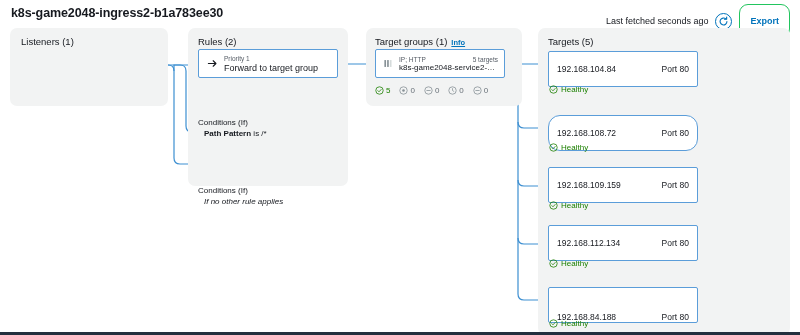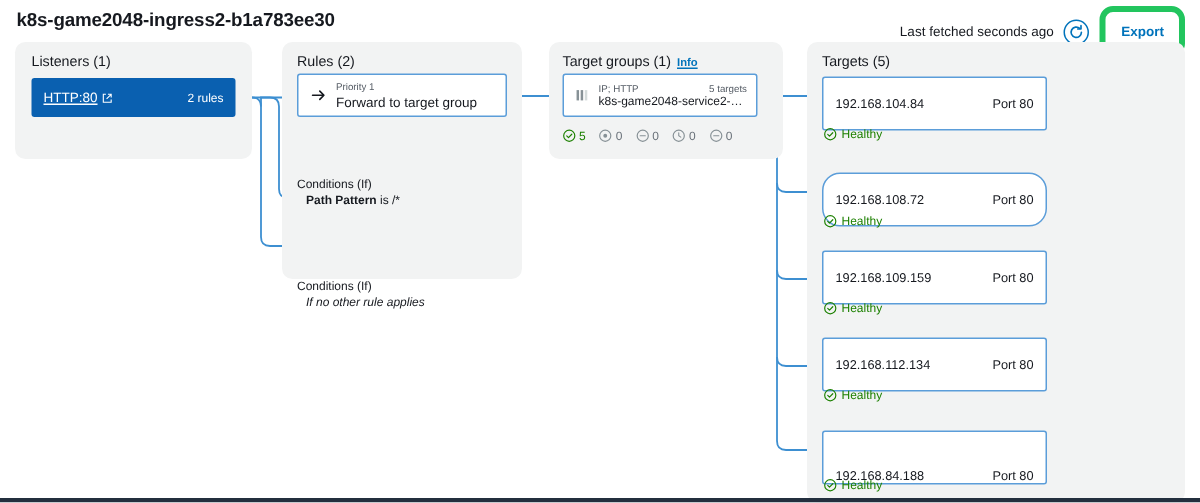--- a/index.html
+++ b/index.html
@@ -28,21 +28,21 @@
   }
   .last-fetched { font-size: 9px; color: #16191f; white-space: nowrap; }
   .refresh-btn {
     width: 17px; height: 17px; border-radius: 50%;
     border: 1px solid #0073bb; background: #fff;
     display: flex; align-items: center; justify-content: center;
     cursor: pointer;
   }
   .export-btn {
     height: 34px; padding: 0 10px; border-radius: 9px;
-    border: 4px solid #22c55e; background: #fff; color: #0073bb;
+    border: 1px solid #22c55e; background: #fff; color: #0073bb;
     font-size: 9px; font-weight: bold; line-height: 15px;
     display: flex; align-items: center; cursor: pointer;
   }
 
   
   .panel {
     position: absolute; background: #f2f3f3; border-radius: 7px;
   }
   .panel-title {
     position: absolute; font-size: 9.5px; color: #16191f;
@@ -174,30 +174,20 @@
       <path d="M505 64 H512 Q518 64 518 70 V294 Q518 300 524 300 H548"></path>
       <path d="M518 70 V64 Q518 64 524 64 H548"></path>
       <path d="M518 122 Q518 128 524 128 H548"></path>
       <path d="M518 180 Q518 186 524 186 H548"></path>
       <path d="M518 238 Q518 244 524 244 H548"></path>
     </g>
   </svg>
 
   <div class="panel" id="panel-listeners"></div>
   <div class="panel-title" id="title-listeners">Listeners (1)</div>
-  <div class="listener-card">
-    <div class="listener-left">
-      <span class="listener-link">HTTP:80</span>
-      <svg width="7" height="7" viewBox="0 0 16 16">
-        <path d="M6 2H2v12h12v-4" fill="none" stroke="#ffffff" stroke-width="1.7"></path>
-        <path d="M9 2h5v5M14 2L7 9" fill="none" stroke="#ffffff" stroke-width="1.7"></path>
-      </svg>
-    </div>
-    <span class="listener-rules">2 rules</span>
-  </div>
 
   <div class="panel" id="panel-rules"></div>
   <div class="panel-title" id="title-rules">Rules (2)</div>
 
   <div class="rule-card" id="rule-card-1">
     <span class="rule-icon">
       <svg width="11" height="11" viewBox="0 0 16 16">
         <path d="M2 8h11M9 4l4 4-4 4" fill="none" stroke="#16191f" stroke-width="1.6" stroke-linecap="round" stroke-linejoin="round"></path>
       </svg>
     </span>

